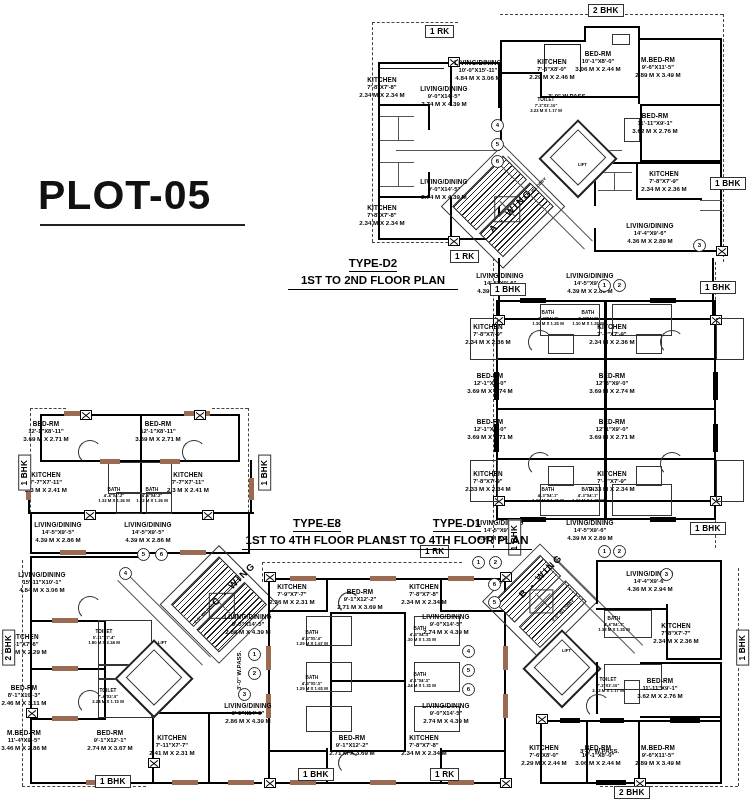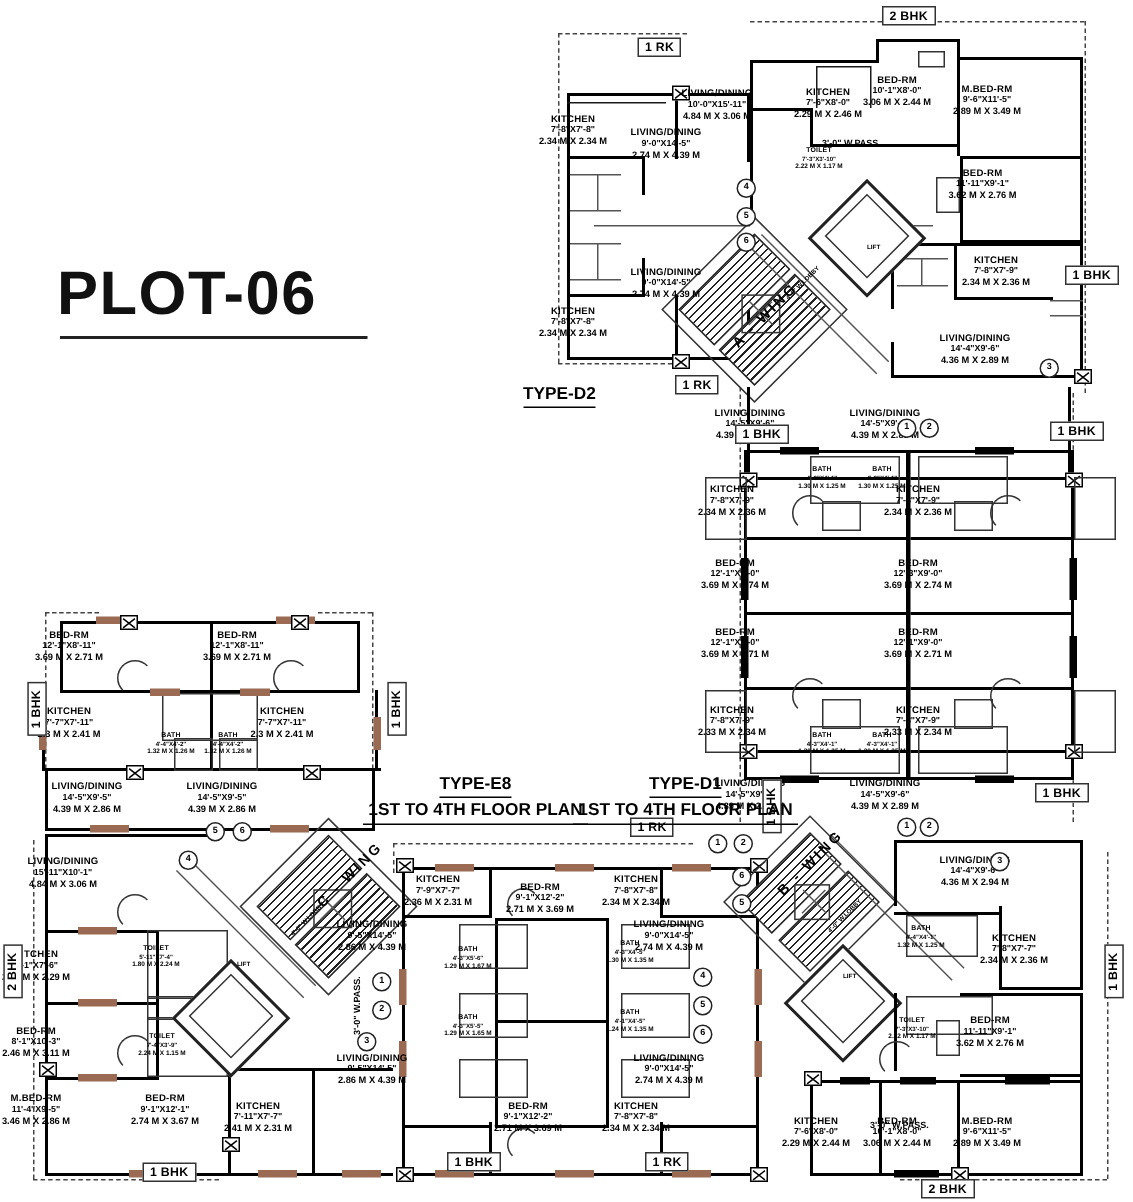--- a/index.html
+++ b/index.html
@@ -152,21 +152,21 @@
   }
   .xbox:before{ transform:rotate(38deg);}
   .xbox:after{ transform:rotate(-38deg);}
   .rotwrap{ position:absolute; transform-origin:center center; }
 </style>
 </head>
 <body>
 
 <div id="sheet">
 
-  <div class="plot-title">PLOT-06</div>
+  <div class="plot-title">PLOT-05</div>
   <div class="plot-rule"></div>
 
   <div>
 
     <div class="dash-h" style="left:372px;top:22px;width:86px;"></div>
     <div class="dash-v" style="left:372px;top:22px;height:220px;"></div>
     <div class="dash-h" style="left:372px;top:242px;width:86px;"></div>
     <div class="dash-v" style="left:723px;top:14px;height:248px;"></div>
     <div class="dash-h" style="left:500px;top:14px;width:223px;"></div>
     <div class="dash-v" style="left:493px;top:258px;height:290px;"></div>
@@ -867,20 +867,21 @@
       <div class="liftlbl" style="left: 578px; top: 162px;">LIFT</div>
       <div class="liftlbl" style="left: 158px; top: 640px;">LIFT</div>
       <div class="liftlbl" style="left: 562px; top: 648px;">LIFT</div>
       <div class="liftlbl" style="left: 520px; top: 186px; transform: rotate(-45deg);">4'-0" W.LOBBY</div>
       <div class="liftlbl" style="left: 190px; top: 610px; transform: rotate(-45deg);">4'-0" W.LOBBY</div>
       <div class="liftlbl" style="left: 548px; top: 608px; transform: rotate(-45deg);">4'-0" W.LOBBY</div>
     </div>
 
   <div class="plan-caption" style="left:288px;top:252px;width:170px;">
     <span class="t1">TYPE-D2</span>
+    <span class="t2">1ST TO 2ND FLOOR PLAN</span>
   </div>
 
   <div class="plan-caption" style="left:242px;top:512px;width:150px;">
     <span class="t1">TYPE-E8</span>
     <span class="t2">1ST TO 4TH FLOOR PLAN</span>
   </div>
 
   <div class="plan-caption" style="left:382px;top:512px;width:150px;">
     <span class="t1">TYPE-D1</span>
     <span class="t2">1ST TO 4TH FLOOR PLAN</span>

